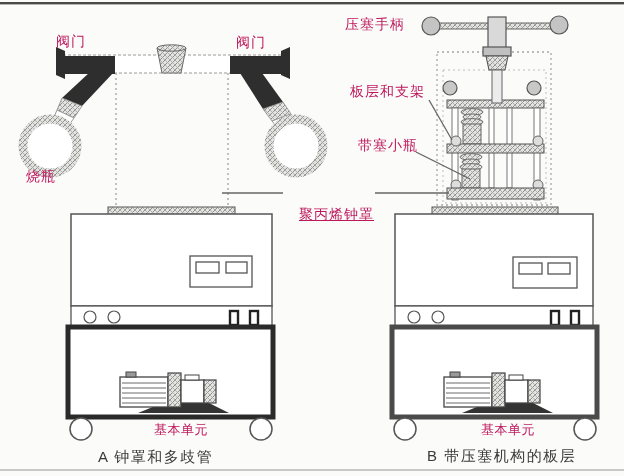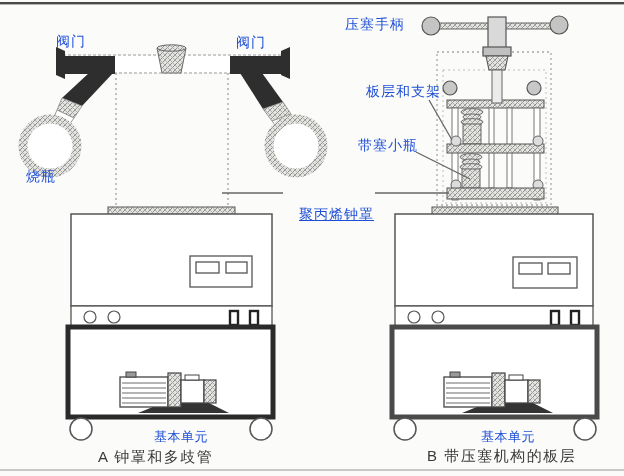--- a/index.html
+++ b/index.html
@@ -4,25 +4,25 @@
 <style>
   html,body{margin:0;padding:0;}
   body{
     width:624px;height:476px;position:relative;overflow:hidden;
     background:#fbfbf9;
     font-family:"Liberation Sans","DejaVu Sans",sans-serif;
   }
   #stage{position:absolute;left:0;top:0;width:624px;height:476px;}
   svg{position:absolute;left:0;top:0;}
   .lbl{
-    position:absolute;color:#1d4ed8;font-size:14px;line-height:1;
+    position:absolute;color:#be185d;font-size:14px;line-height:1;
     letter-spacing:1px;white-space:nowrap;
   }
   .cap{font-size:15px;letter-spacing:1.5px;color:#3a3a3a;}
-  .small{font-size:13px;letter-spacing:0.5px;margin-top:7px;}
+  .small{font-size:13px;letter-spacing:0.5px;}
 </style>
 </head>
 <body>
 
 <div id="stage">
 
 <svg width="624" height="476" viewBox="0 0 624 476">
   <defs>
     <pattern id="ht" width="5" height="5" patternUnits="userSpaceOnUse">
       <rect width="5" height="5" fill="#e3e3e0"></rect>
@@ -181,21 +181,21 @@
     <line x1="416" y1="152" x2="470" y2="179"></line>
   </g>
 </svg>
 
 <div class="lbl" style="left:56px;top:34px;">阀门</div>
 <div class="lbl" style="left:236px;top:35px;">阀门</div>
 <div class="lbl" style="left:26px;top:169px;">烧瓶</div>
 <div class="lbl" style="left:299px;top:207px;text-decoration:underline;">聚丙烯钟罩</div>
 
 <div class="lbl" style="left:345px;top:17px;">压塞手柄</div>
-<div class="lbl" style="left:366px;top:84px;">板层和支架</div>
+<div class="lbl" style="left:350px;top:84px;">板层和支架</div>
 <div class="lbl" style="left:358px;top:138px;">带塞小瓶</div>
 
 <div class="lbl small" style="left:154px;top:423px;">基本单元</div>
 <div class="lbl small" style="left:481px;top:423px;">基本单元</div>
 
 <div class="lbl cap" style="left:98px;top:449px;">A 钟罩和多歧管</div>
 <div class="lbl cap" style="left:427px;top:448px;">B 带压塞机构的板层</div>
 
 </div>
 

